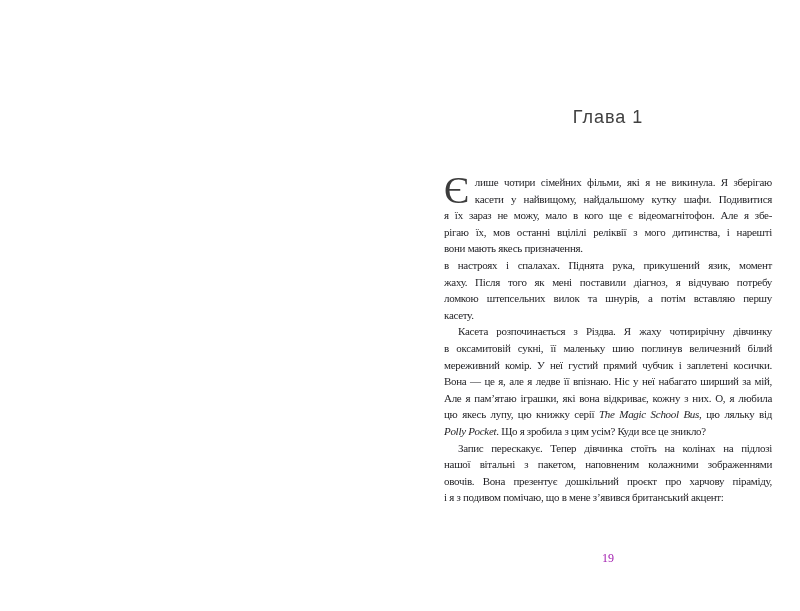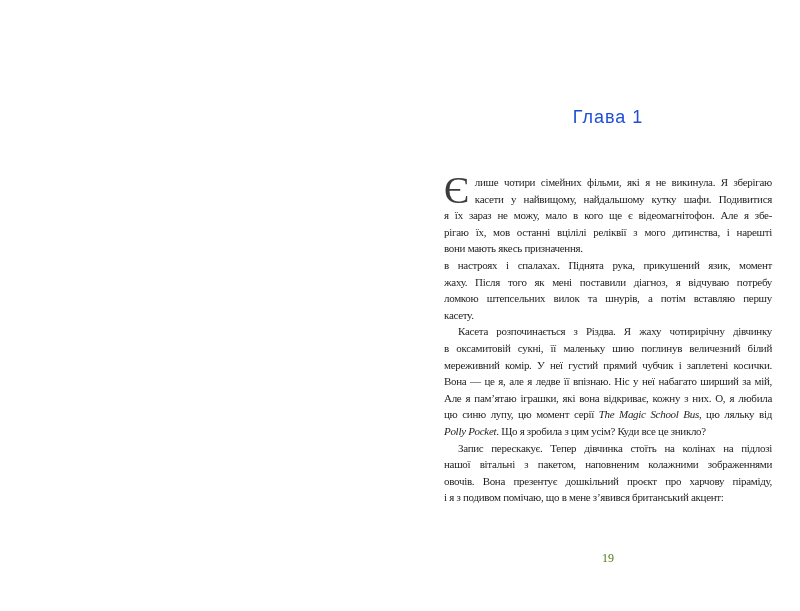--- a/index.html
+++ b/index.html
@@ -83,21 +83,21 @@
     font-size: 12px;
     color: #26262a;
   }
 </style>
 </head>
 <body>
 
 <div class="spread" style="background: rgb(255, 255, 255);">
   <div class="page page-left"></div>
   <div class="page page-right">
-    <h1 class="chapter-title" style="color: #1d4ed8;">Глава 1</h1>
+    <h1 class="chapter-title" style="color: #404040;">Глава 1</h1>
     <div class="body-text" id="body-text" style="color: rgb(31, 31, 35);">
         <div class="para">
           <span class="dropcap" style="color: rgb(60, 60, 60);">Є</span>
           <div class="line">лише чотири сімейних фільми, які я не викинула. Я зберігаю</div>
           <div class="line">касети у найвищому, найдальшому кутку шафи. Подивитися</div>
           <div class="line">я їх зараз не можу, мало в кого ще є відеомагнітофон. Але я збе-</div>
           <div class="line">рігаю їх, мов останні вцілілі реліквії з мого дитинства, і нарешті</div>
           <div class="line end">вони мають якесь призначення.</div>
         </div>
         <div class="para">
@@ -105,25 +105,25 @@
           <div class="line">жаху. Після того як мені поставили діагноз, я відчуваю потребу</div>
           <div class="line">ломкою штепсельних вилок та шнурів, а потім вставляю першу</div>
           <div class="line end">касету.</div>
         </div>
         <div class="para">
           <div class="line indent">Касета розпочинається з Різдва. Я жаху чотирирічну дівчинку</div>
           <div class="line">в оксамитовій сукні, її маленьку шию поглинув величезний білий</div>
           <div class="line">мереживний комір. У неї густий прямий чубчик і заплетені косички.</div>
           <div class="line">Вона — це я, але я ледве її впізнаю. Ніс у неї набагато ширший за мій,</div>
           <div class="line">Але я пам’ятаю іграшки, які вона відкриває, кожну з них. О, я любила</div>
-          <div class="line"><span>цю синю лупу, цю момент серії </span><span class="it">The Magic School Bus</span><span>, цю ляльку від</span></div>
+          <div class="line"><span>цю якесь лупу, цю книжку серії </span><span class="it">The Magic School Bus</span><span>, цю ляльку від</span></div>
           <div class="line end"><span class="it">Polly Pocket</span><span>. Що я зробила з цим усім? Куди все це зникло?</span></div>
         </div>
         <div class="para">
           <div class="line indent">Запис перескакує. Тепер дівчинка стоїть на колінах на підлозі</div>
           <div class="line">нашої вітальні з пакетом, наповненим колажними зображеннями</div>
           <div class="line">овочів. Вона презентує дошкільний проєкт про харчову піраміду,</div>
           <div class="line end">і я з подивом помічаю, що в мене з’явився британський акцент:</div>
         </div>
       </div>
-    <div class="page-number" style="color: #4d7c0f;">19</div>
+    <div class="page-number" style="color: #a21caf;">19</div>
   </div>
 </div>
 
 </body></html>

